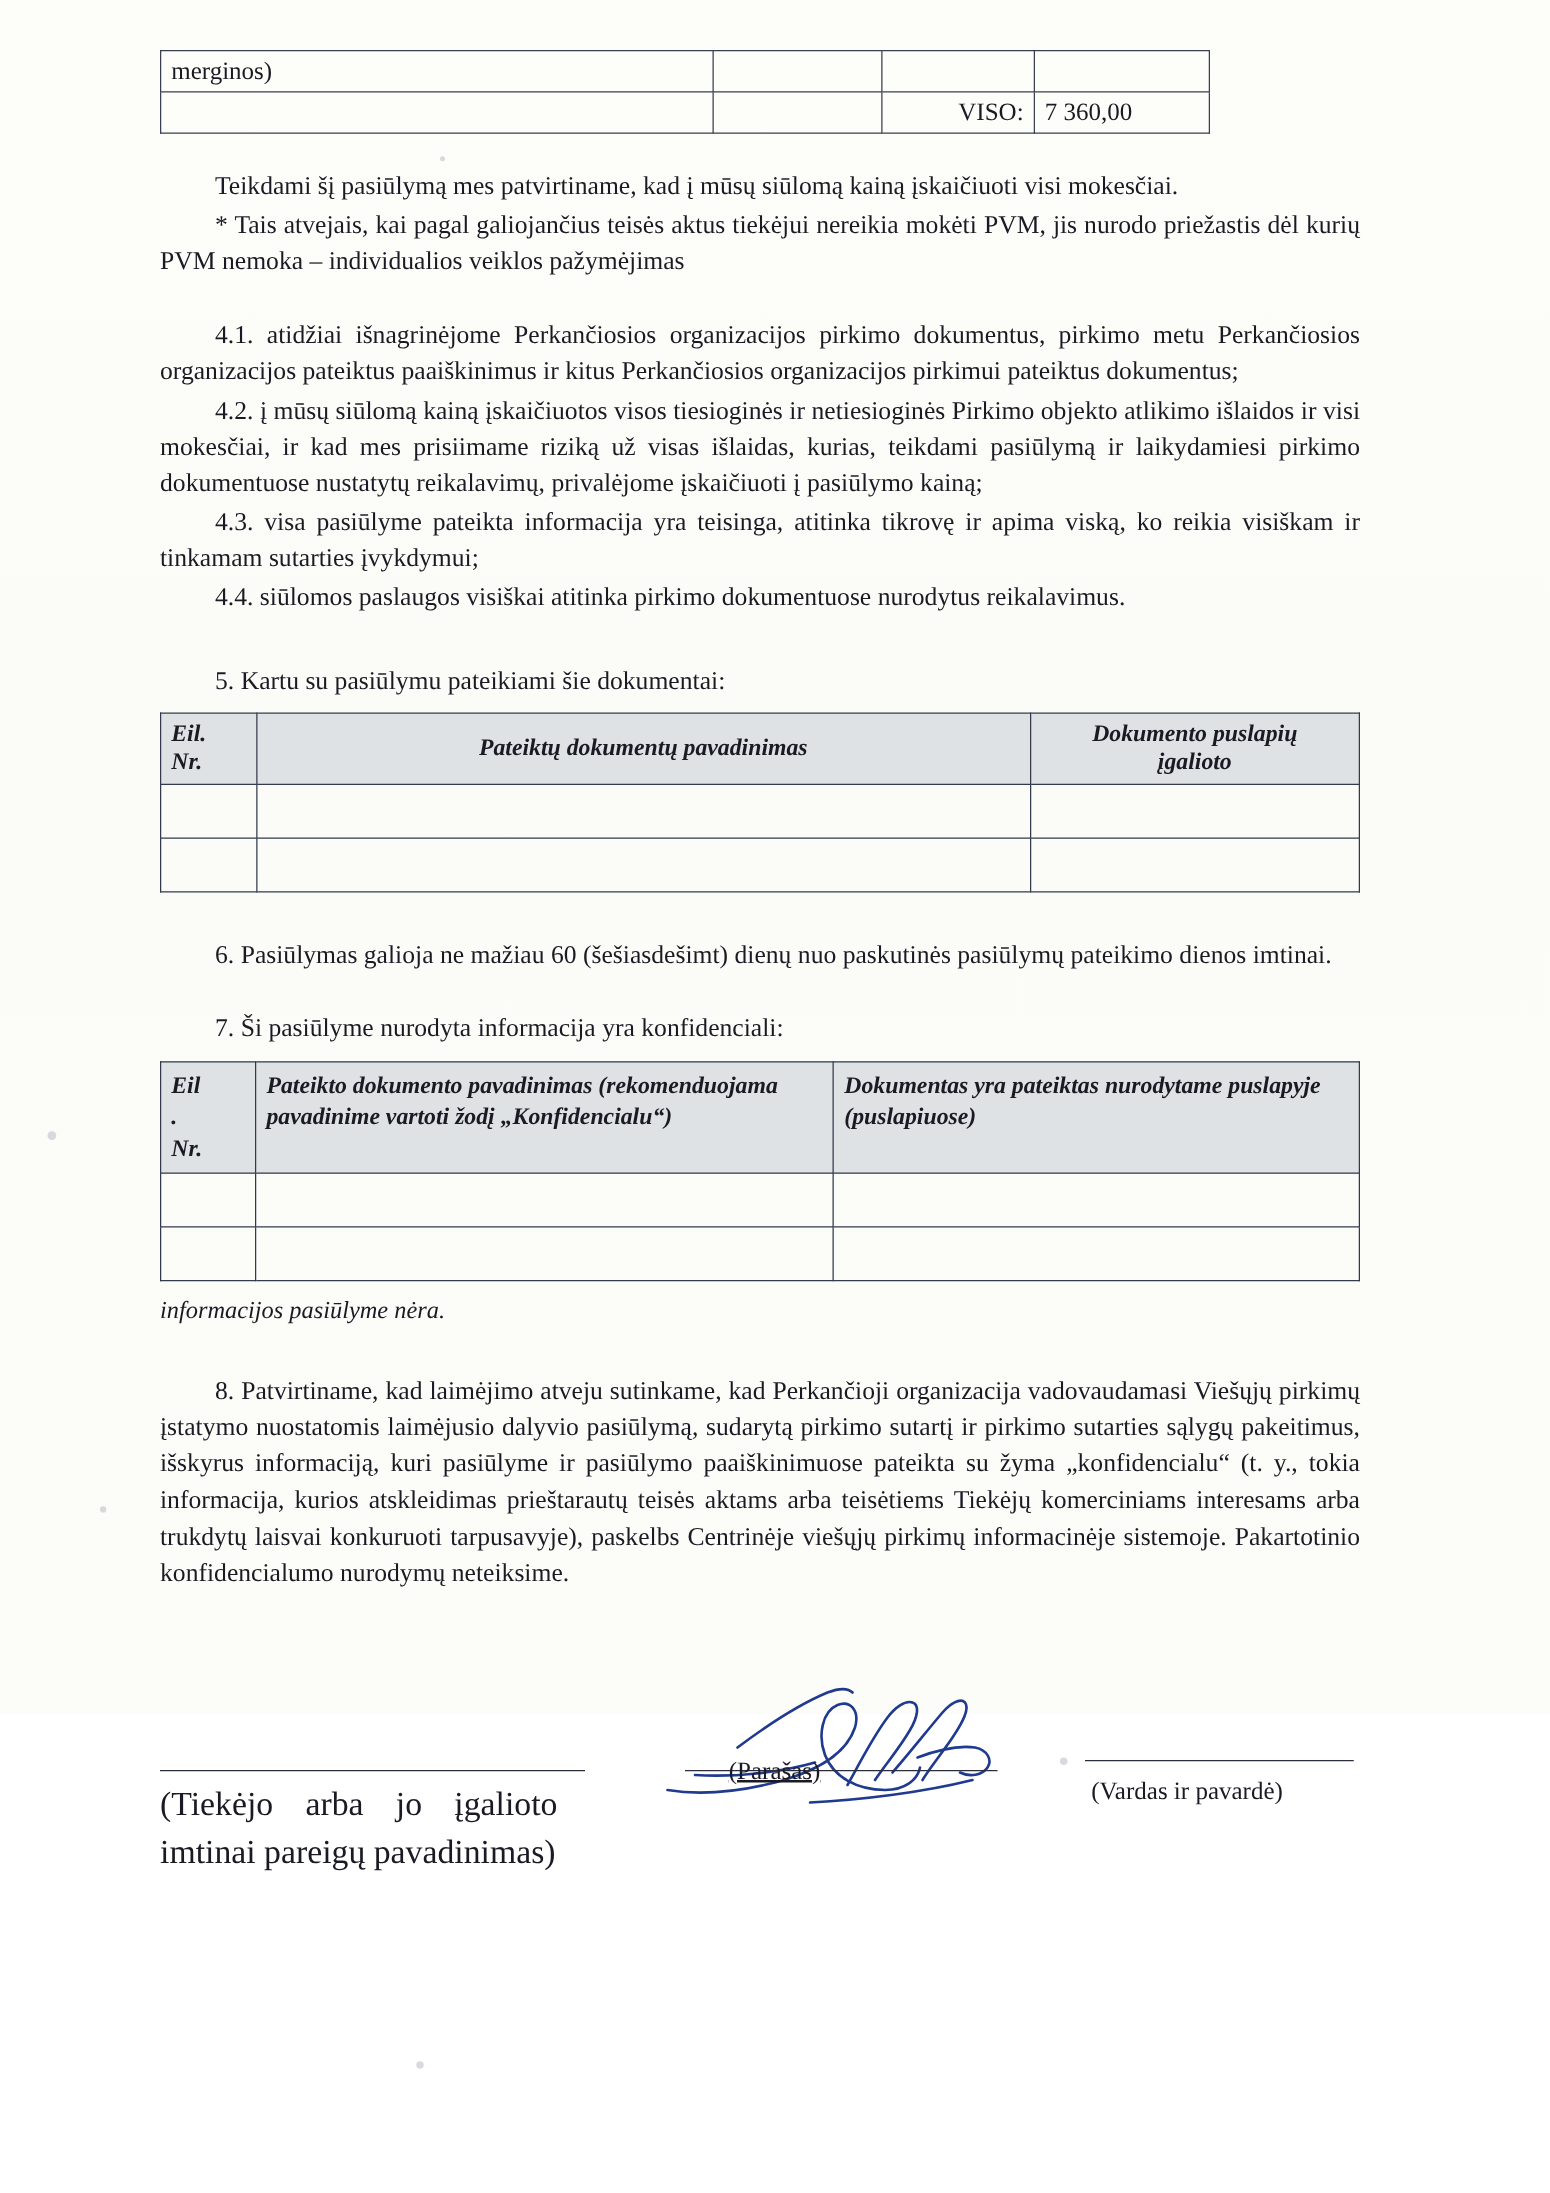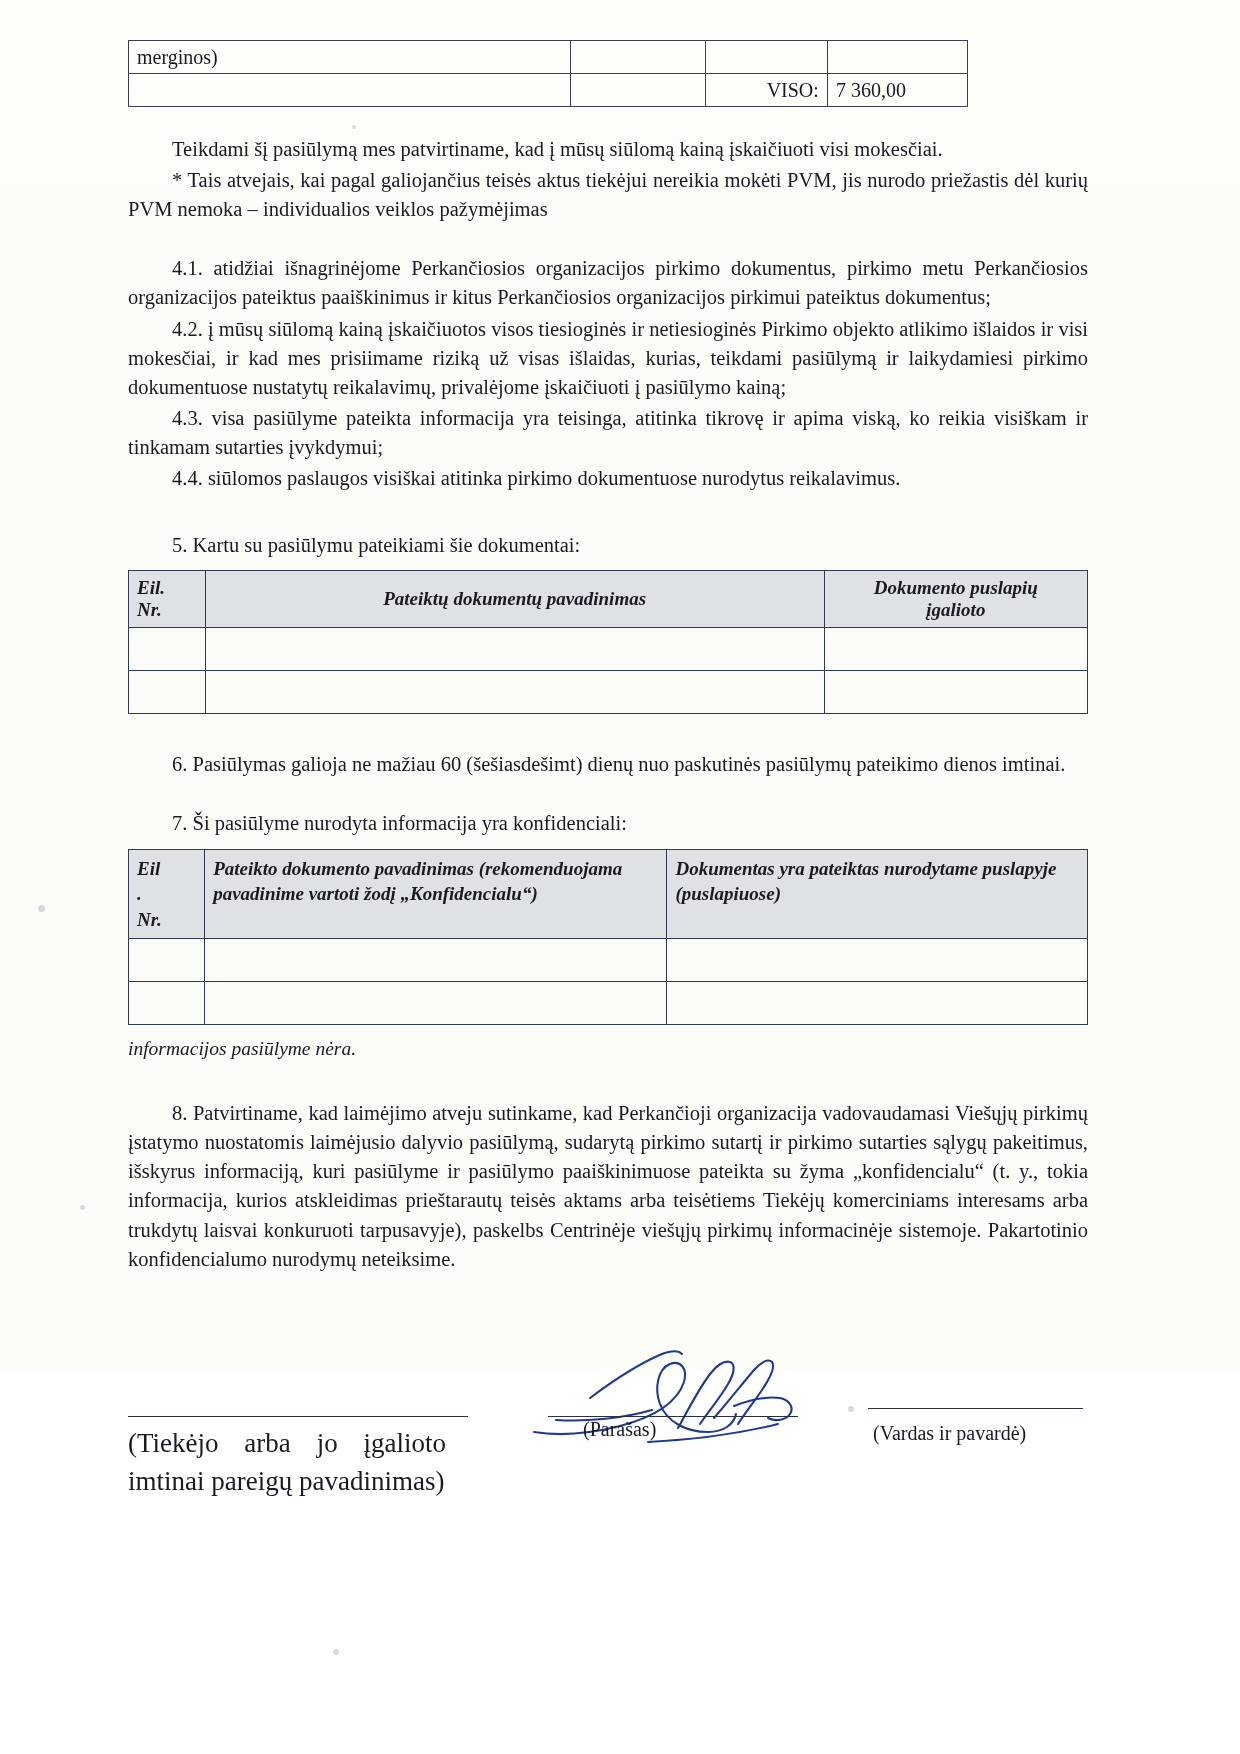--- a/index.html
+++ b/index.html
@@ -149,22 +149,23 @@
     line-height: 1.4;
     font-family: Liberation Serif, serif;
   }
   .sig-label-left .l1 {
     display: flex;
     justify-content: space-between;
     width: 318px;
   }
   .sig-label-mid {
     position: absolute;
-    left: 455px; top: 88px;
-    font-size: 20px;
+    left: 455px; top: 76px;
+    font-size: 20px;
+    text-decoration: underline;
   }
   .sig-label-right {
     position: absolute;
     left: 745px; top: 92px;
     font-size: 20px;
   }
   .scribble {
     position: absolute;
     left: 400px;
     top: 10px;

